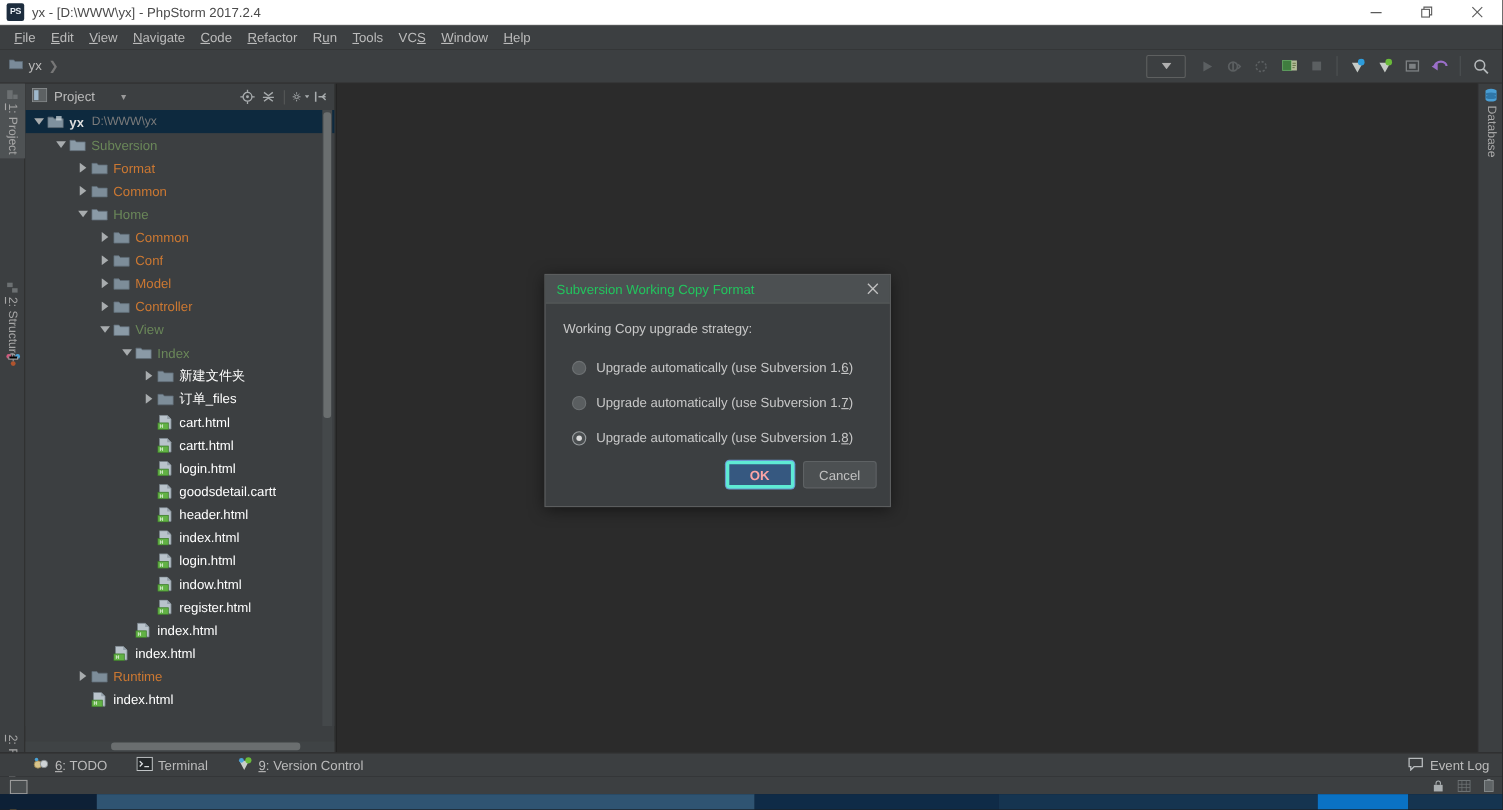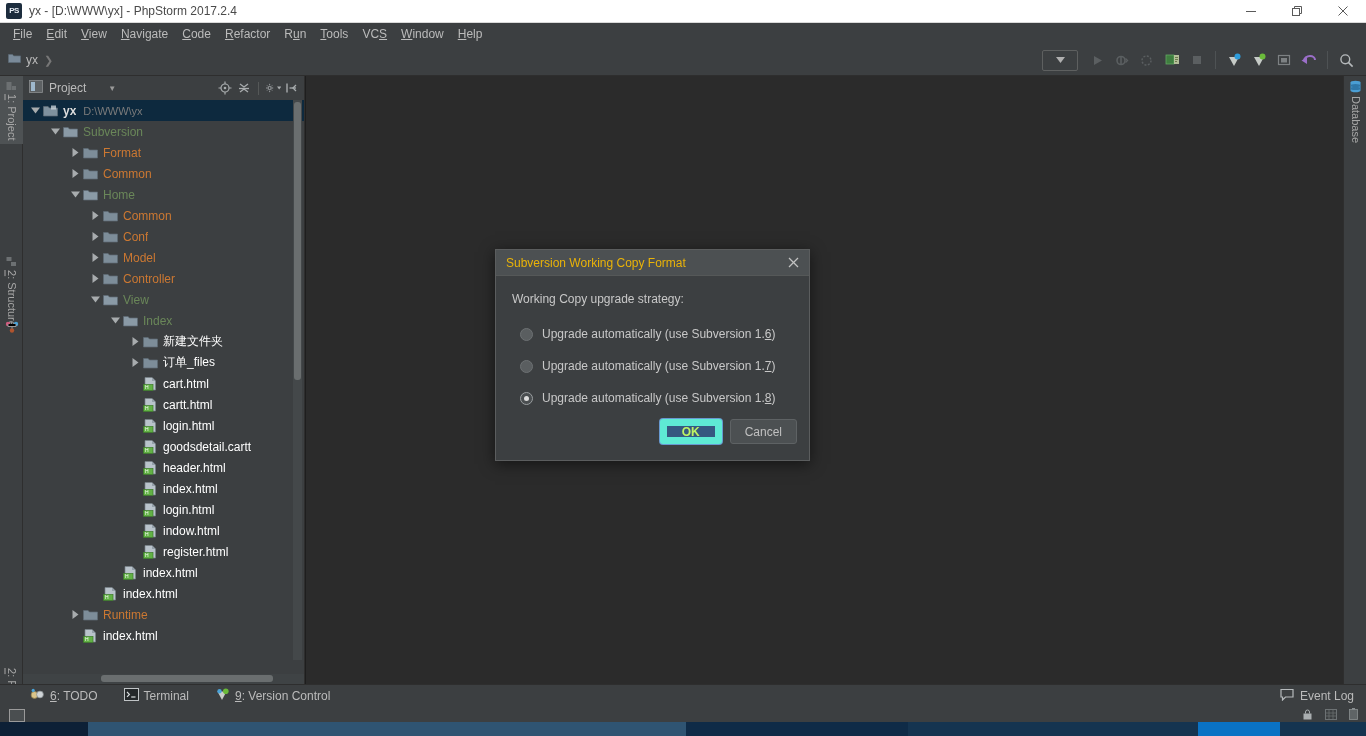--- a/index.html
+++ b/index.html
@@ -316,21 +316,21 @@
   }
   #dlg-title {
     height: 26px;
     background: #4c5052;
     display: flex;
     align-items: center;
     padding: 0 6px 0 10px;
     box-sizing: border-box;
     border-bottom: 1px solid #555858;
   }
-  #dlg-title .dt-text { color: #eab308; font-size: 12px; }
+  #dlg-title .dt-text { color: #22c55e; font-size: 12px; }
   #dlg-title .dt-close {
     margin-left: auto;
     width: 20px; height: 20px;
     display: flex; align-items: center; justify-content: center;
     color: #c2c2c2;
   }
   #dlg-body { padding: 16px 16px 0 16px; }
   #dlg-body .dlg-prompt { color: #c8c8c8; font-size: 12px; margin-bottom: 12px; }
   .radio-row {
     display: flex;
@@ -373,22 +373,22 @@
     height: 25px;
     min-width: 62px;
     padding: 0 14px;
     font-size: 12px;
     border-radius: 3px;
     display: flex; align-items: center; justify-content: center;
     box-sizing: border-box;
   }
   .dbtn.primary {
     background: #365880;
-    border: 7px solid #5eead4;
-    color: #bef264;
+    border: 3px solid #5eead4;
+    color: #fca5a5;
     font-weight: bold;
     box-shadow: 0 0 0 1px #6899d0;
   }
   .dbtn.secondary {
     background: #4c5052;
     border: 1px solid #5e6264;
     color: #c0c0c0;
   }
 </style>
 </head>

